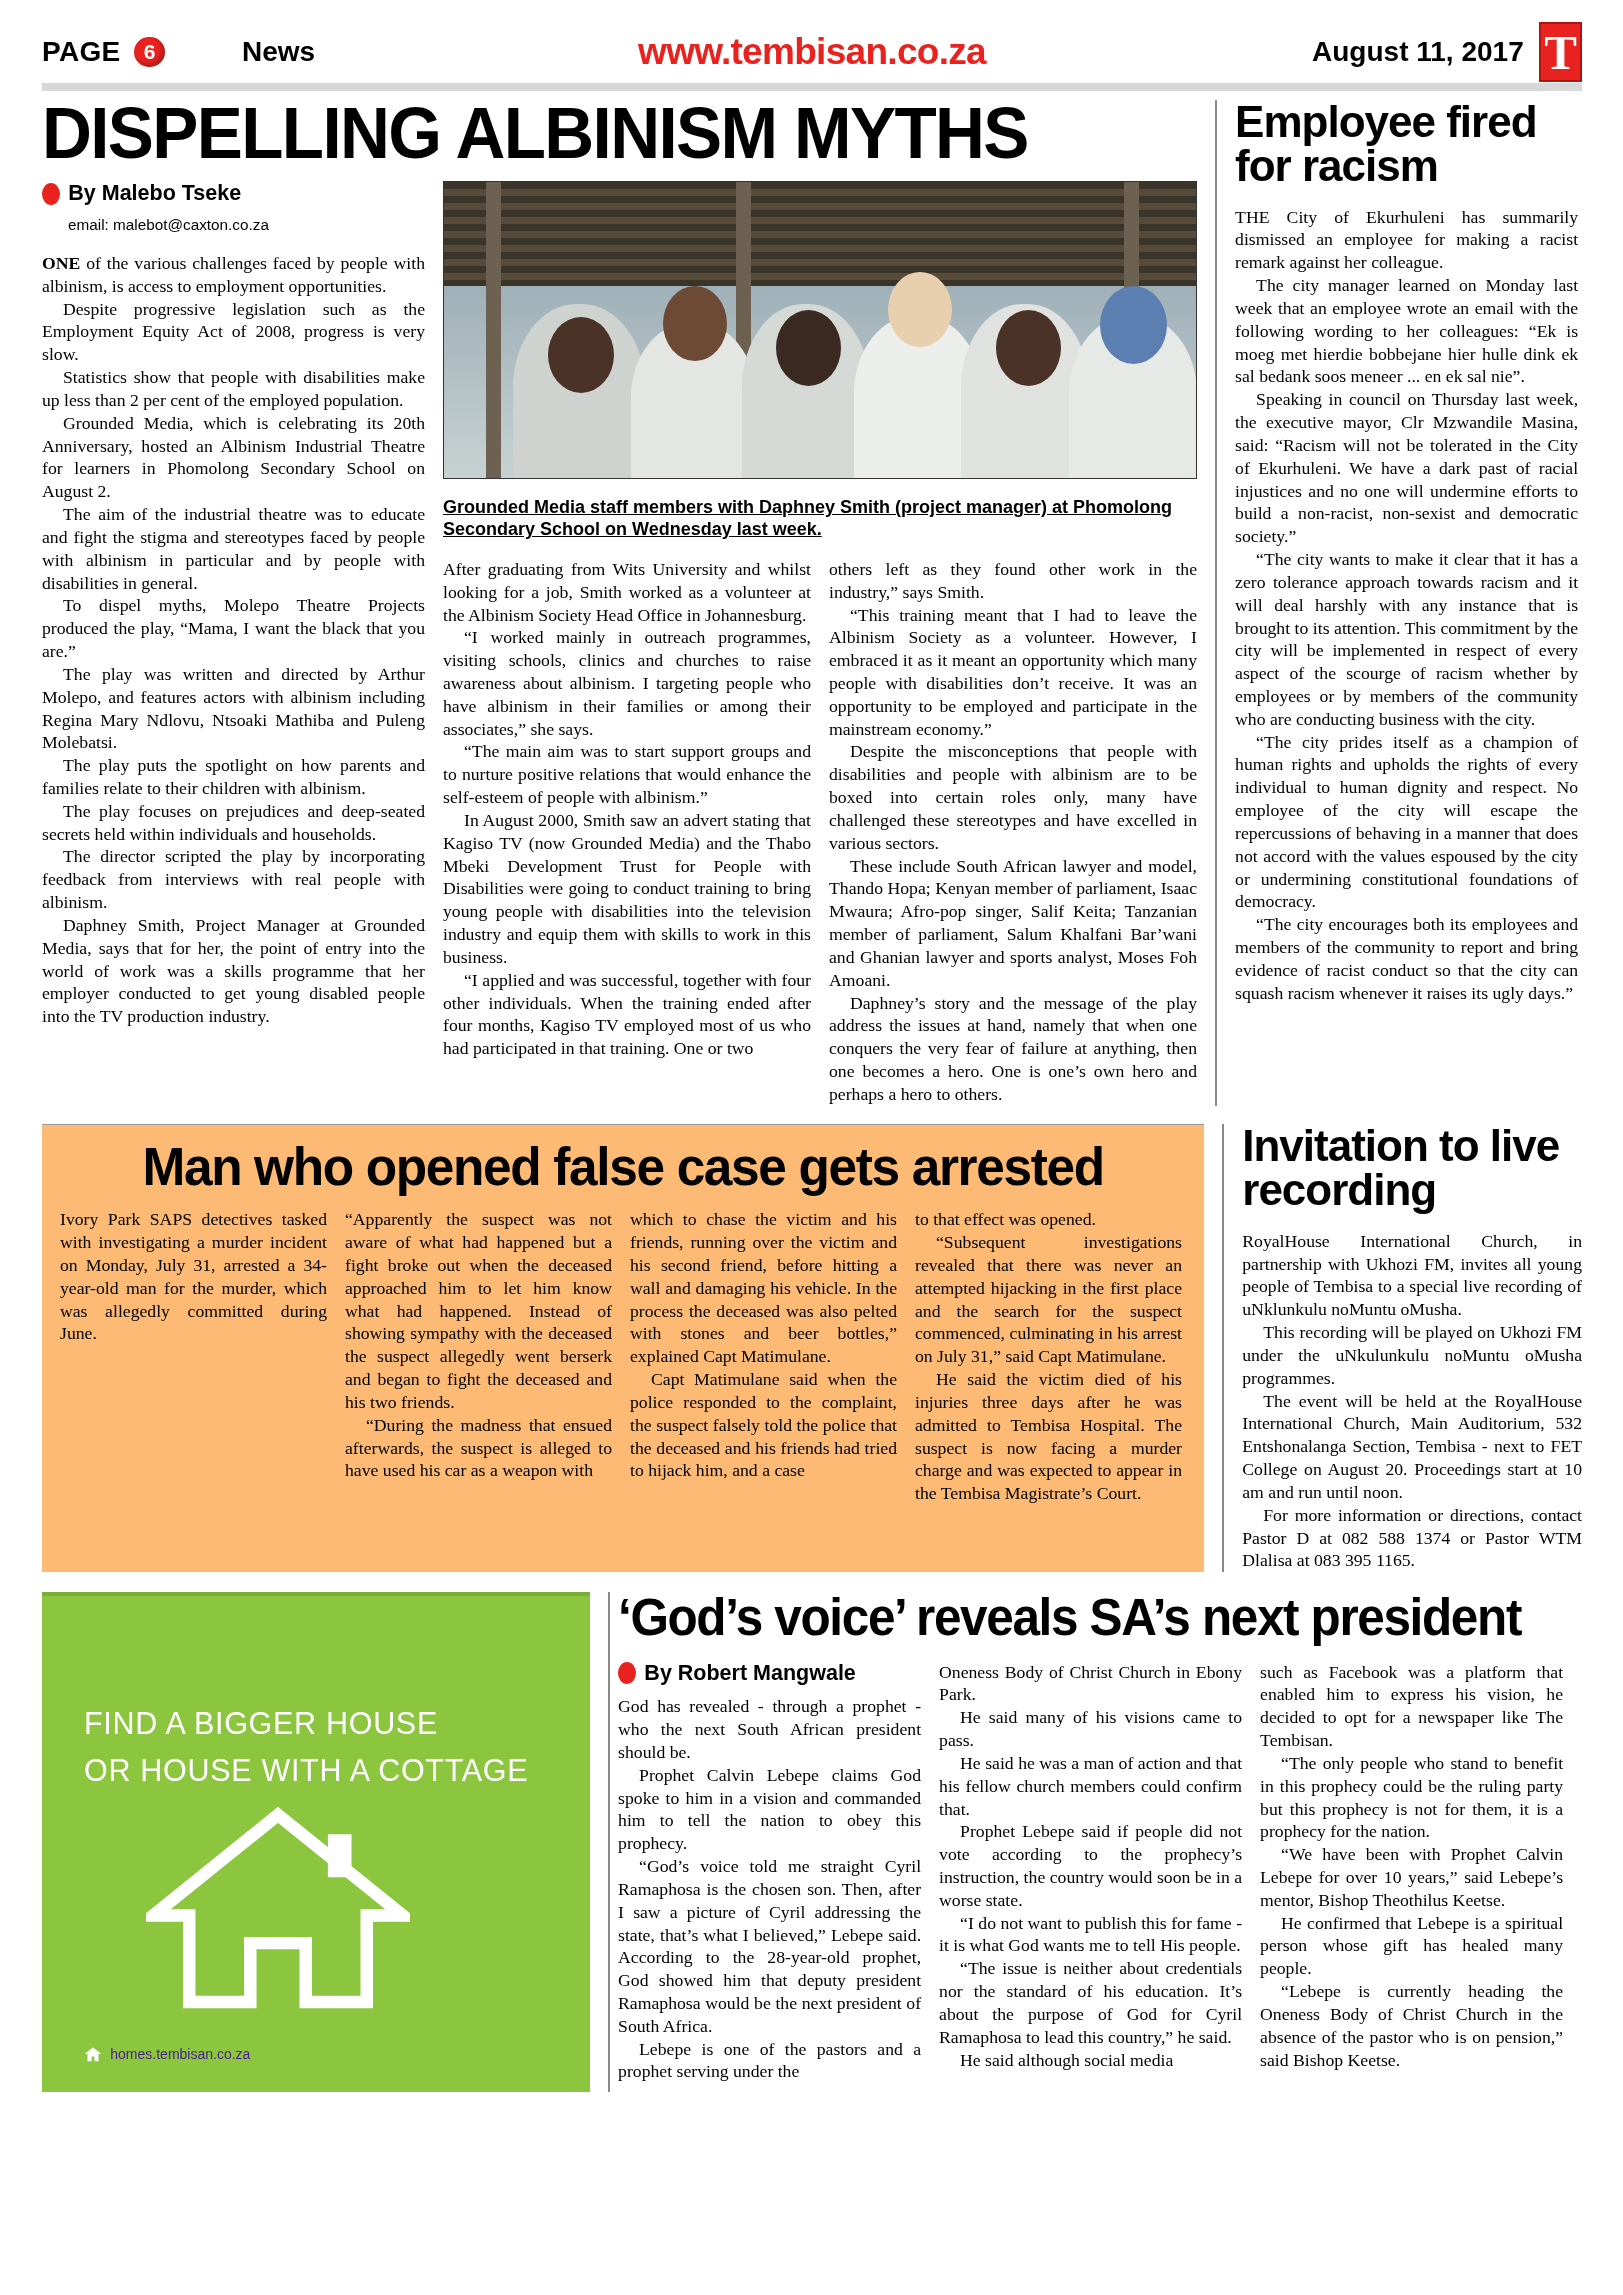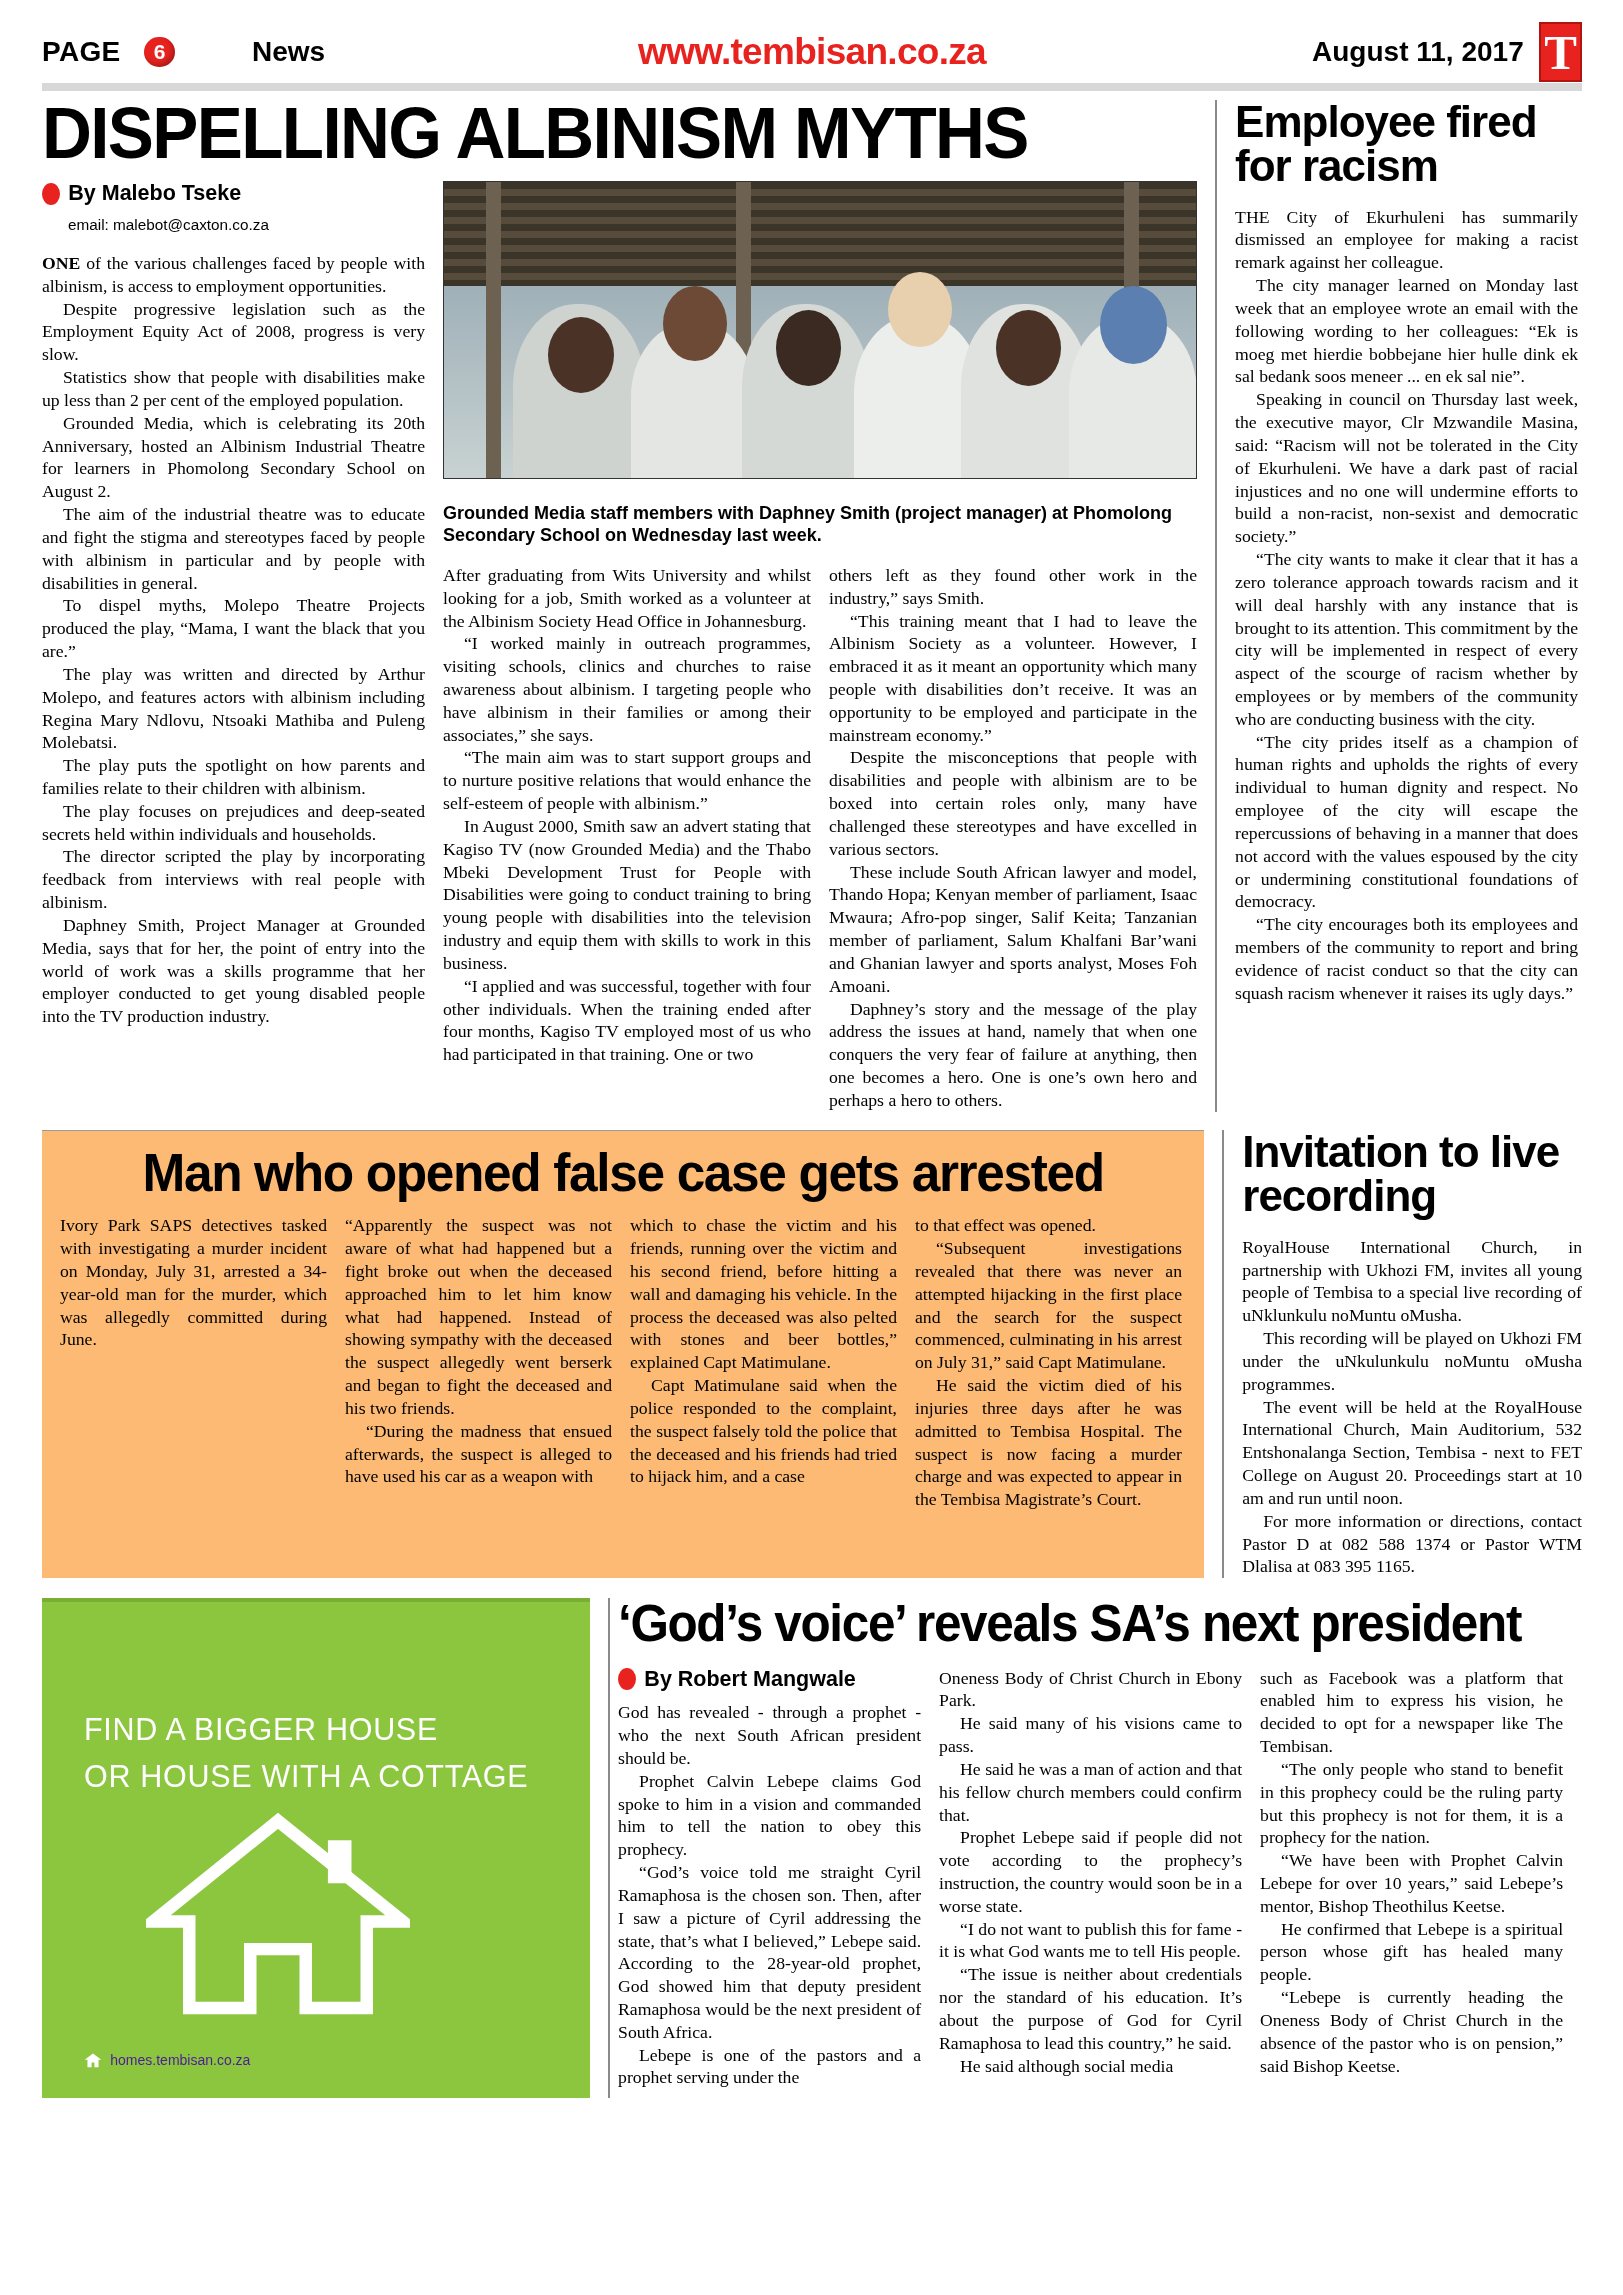--- a/index.html
+++ b/index.html
@@ -11,21 +11,21 @@
     position:relative;
     overflow:hidden;
   }
   .page { width:1624px; height:2295px; padding:0 42px; position:relative; }
 
   
   .masthead { display:flex; align-items:center; height:76px; padding-top:28px; position:relative; }
   .page-label {
     font-family:"Liberation Sans", sans-serif;
     font-weight:bold; font-size:28px; letter-spacing:0.3px;
-    display:flex; align-items:center; gap:24px;
+    display:flex; align-items:center; gap:14px;
   }
   .page-num-badge {
     background:#e8231f; color:#fff; border-radius:50%;
     width:30.5px; height:30.5px; display:flex; align-items:center; justify-content:center;
     font-size:21px; font-weight:bold;
     box-shadow: inset -2.8px -2.8px 5.6px rgba(0,0,0,.25);
   }
   .section-name {
     font-family:"Liberation Sans", sans-serif;
     font-weight:bold; font-size:28px; margin-left:77px;
@@ -89,21 +89,21 @@
   }
   .photo .roof { position:absolute; top:0; left:0; right:0; height:104px;
     background:repeating-linear-gradient(180deg,#3b3429 0 7px,#574c3c 7px 14px); }
   .photo .wallbg { position:absolute; top:104px; left:0; right:0; bottom:0;
     background:linear-gradient(180deg,#9fb0b8,#c8d2d2); }
   .photo .post { position:absolute; top:0; bottom:0; width:15.3px; background:#6d6151; }
   .photo .person { position:absolute; bottom:0; border-radius:48% 48% 0 0; }
   .photo .head { position:absolute; border-radius:50%; }
   .caption {
     font-family:"Liberation Sans", sans-serif; font-weight:bold;
-    font-size:18px; line-height:1.22; margin-top:24px;
+    font-size:18px; line-height:1.22; margin-top:18px;text-decoration:underline;
   }
   .cols3 { display:flex; gap:18px; margin-top:16.7px; }
   .cols3 > div { width:368px; }
 
   
   .mid-block { display:flex; margin-top:18px; }
   .mid-left {
     width:1173px; background:#fdba74; padding:15.3px 18px 16.7px 18px; margin-right:18px;
     border-top:1.4px solid #9a9a9a;
   }

